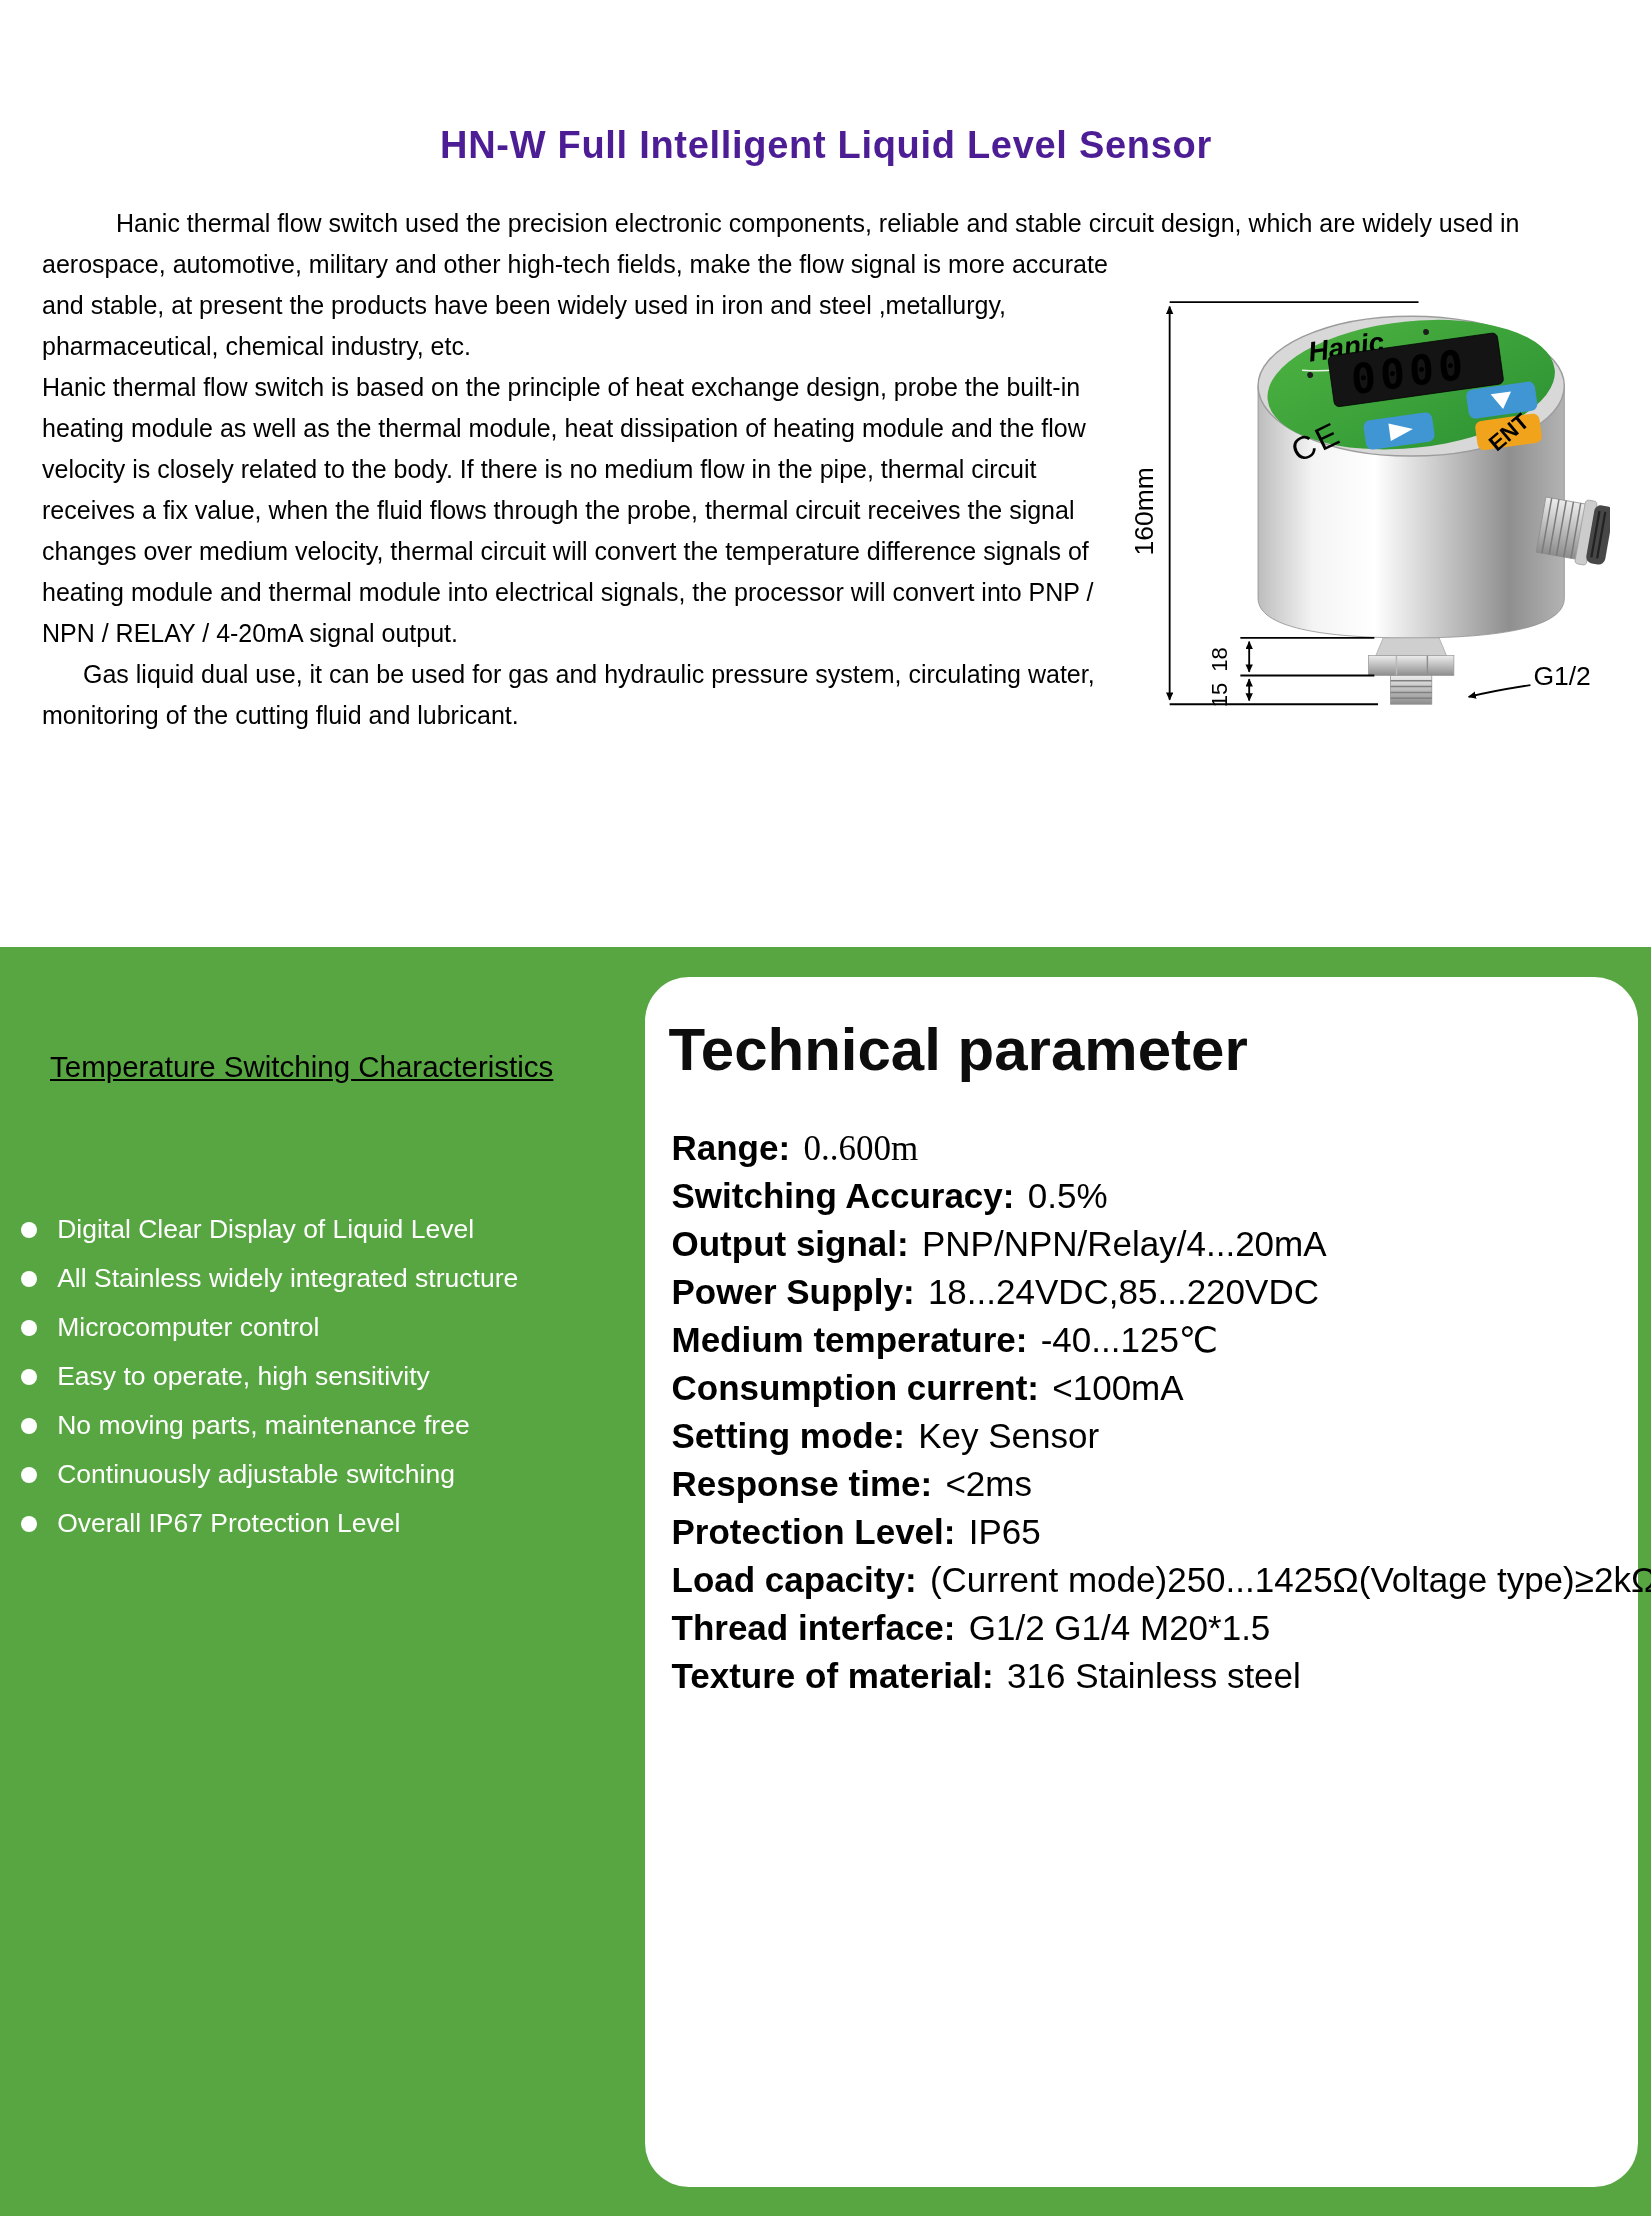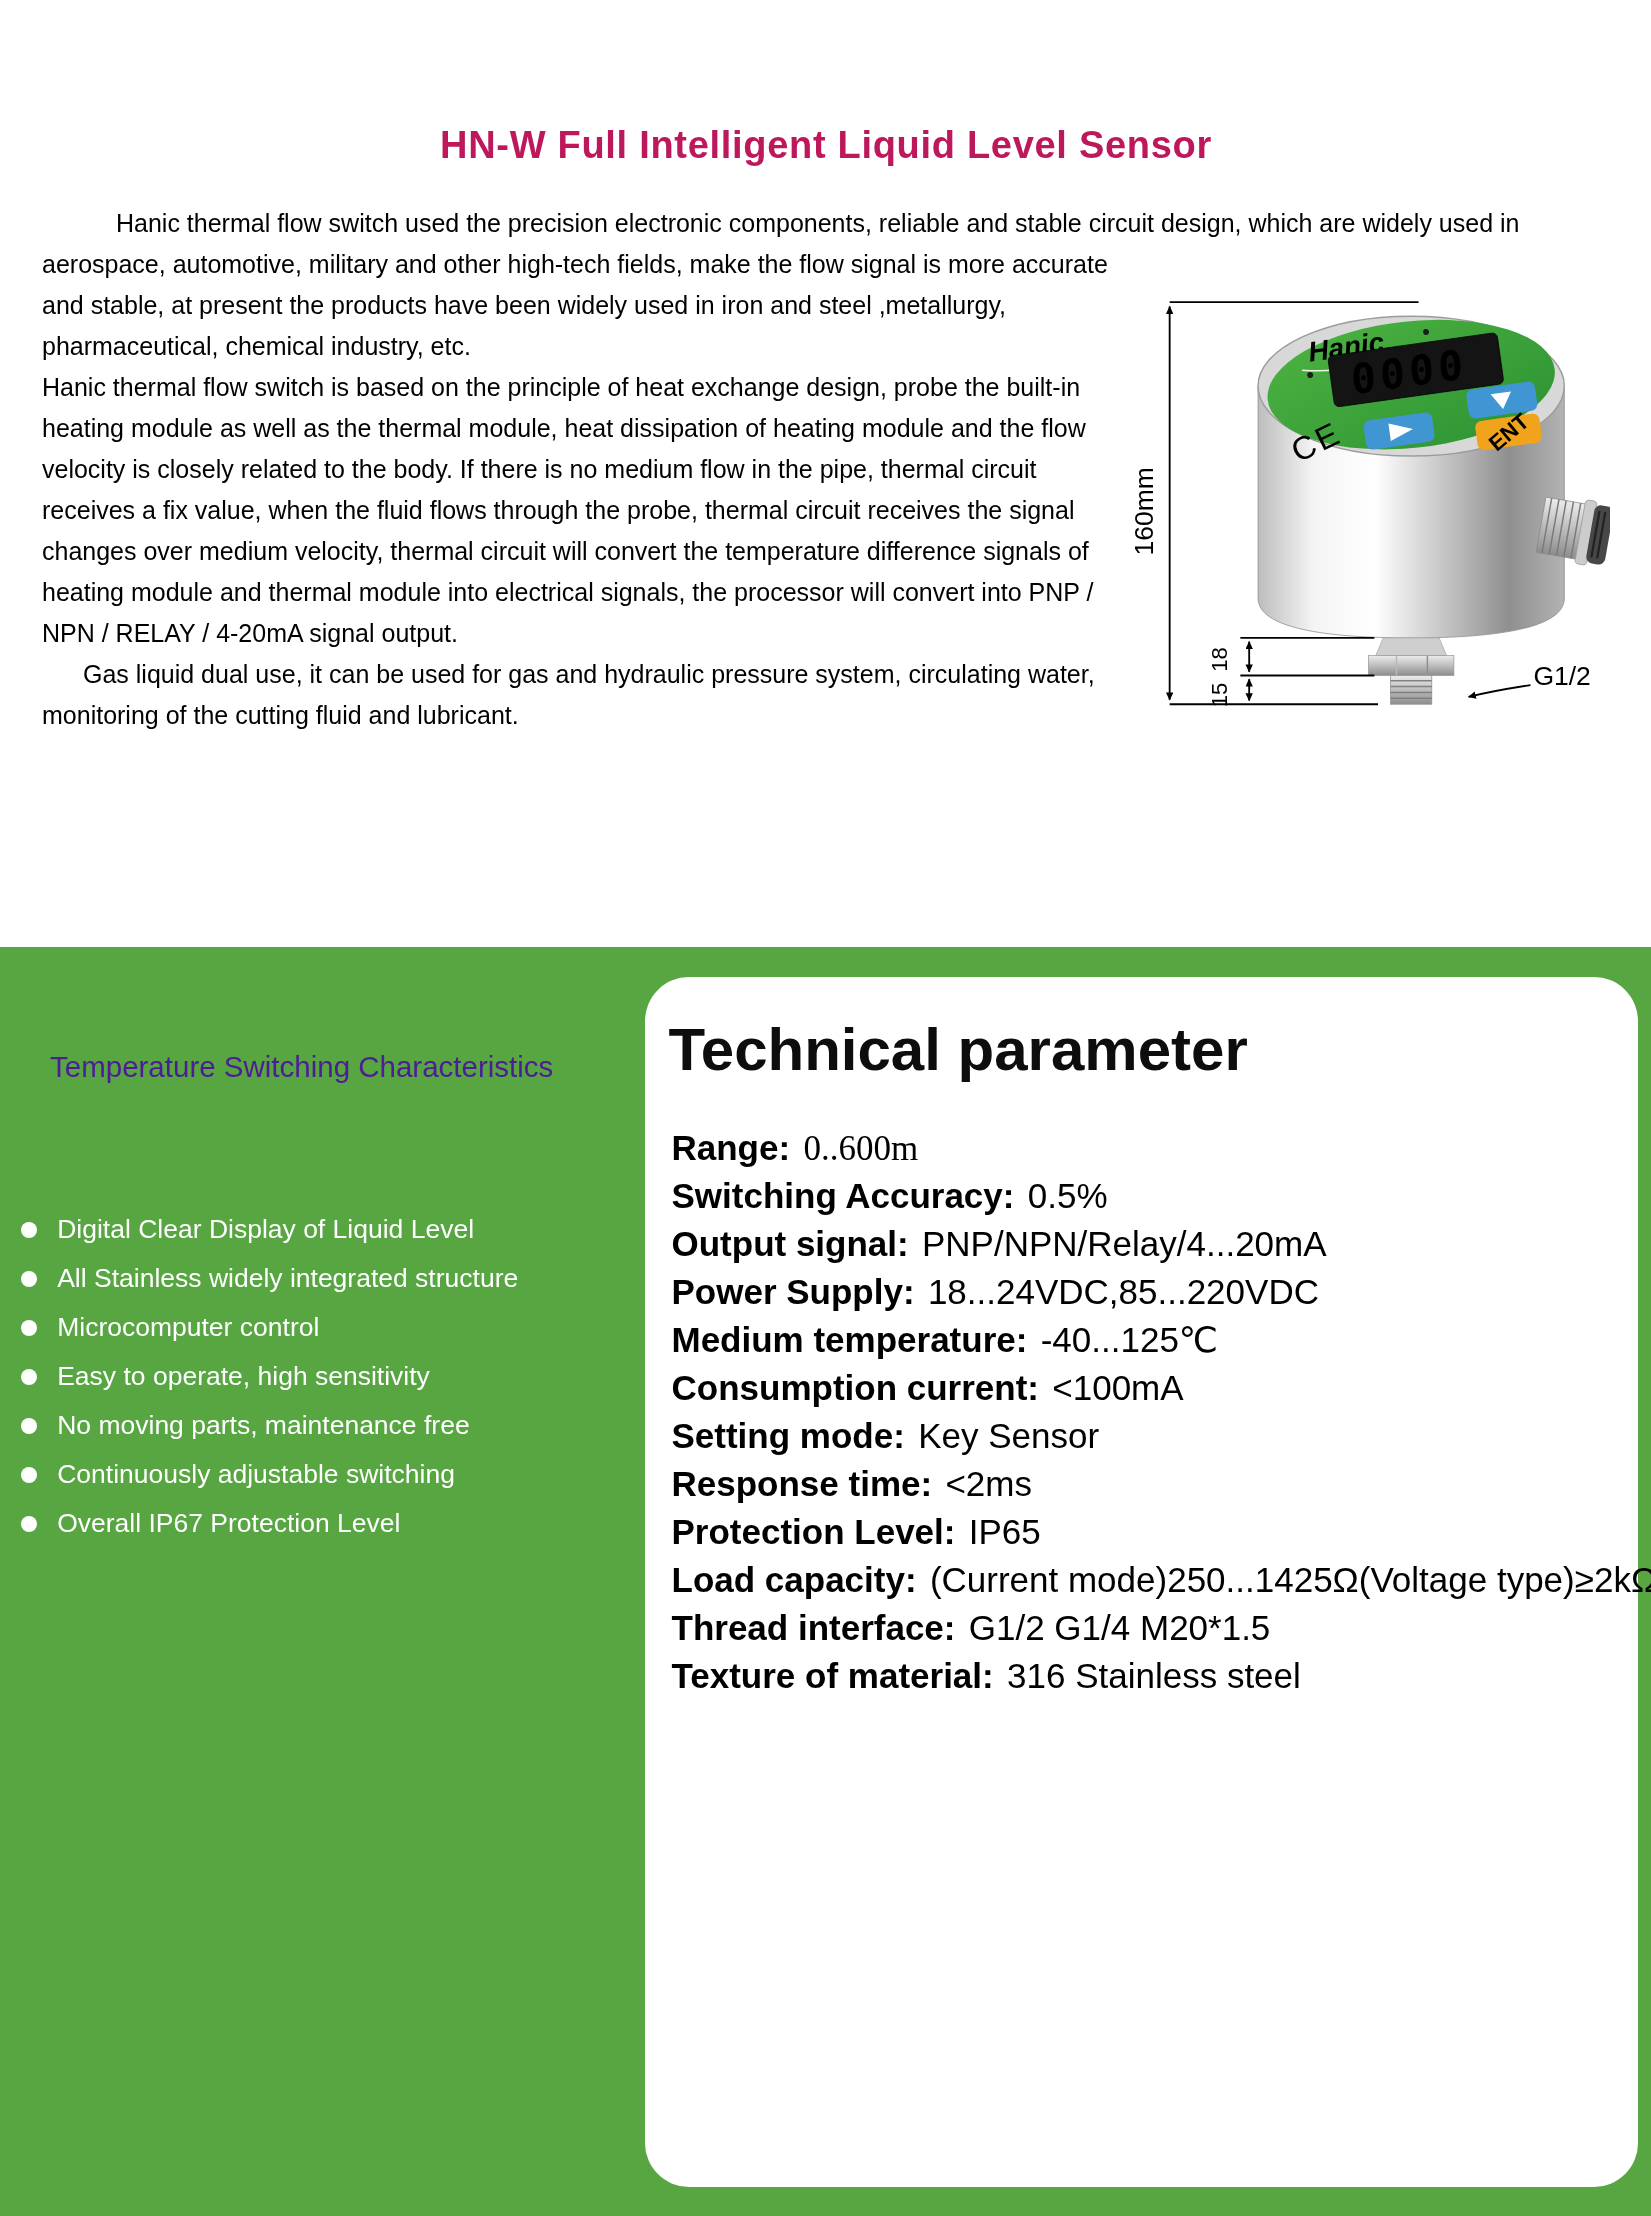--- a/index.html
+++ b/index.html
@@ -3,21 +3,21 @@
 <meta charset="utf-8">
 <style>
   html,body{margin:0;padding:0;background:#ffffff;}
   .page{
     position:relative;width:1652px;height:2216px;background:#ffffff;
     font-family:"Liberation Sans","DejaVu Sans",sans-serif;color:#111;overflow:hidden;
   }
   
   .doc-title{
     position:absolute;top:124px;left:0;width:100%;text-align:center;
-    font-size:38px;font-weight:bold;letter-spacing:0.7px;color:#be185d;
+    font-size:38px;font-weight:bold;letter-spacing:0.7px;color:#4c1d95;
   }
   
   .intro{
     position:absolute;top:203px;left:42px;width:1568px;
     font-size:25px;line-height:41px;color:#000;text-align:left;
   }
   .figure-float{
     float:right;width:486px;height:525px;
     shape-outside:polygon(0 44px,100% 44px,100% 100%,0 100%);
   }
@@ -25,21 +25,21 @@
   .intro p{margin:0;}
   .intro p.indent1{text-indent:74px;}
   .intro p.indent2{text-indent:41px;}
   
   .green-section{
     position:absolute;left:0;top:947px;width:1652px;height:1269px;
     background:#58a642;
   }
   .features-header{
     position:absolute;left:50px;top:103px;width:590px;
-    color:#4c1d95;font-size:29.5px;font-weight:normal;
+    color:#000000;font-size:29.5px;font-weight:normal;text-decoration:underline;
   }
   .features-list{position:absolute;left:20.6px;top:258px;width:604px;}
   .feature-item{
     display:flex;align-items:center;height:49px;color:#ffffff;font-size:26.5px;text-align:center;
   }
   .bullet-dot{
     width:16px;height:16px;border-radius:50%;background:#ffffff;
     margin-right:20.6px;flex:0 0 16px;
   }
   .white-panel{

